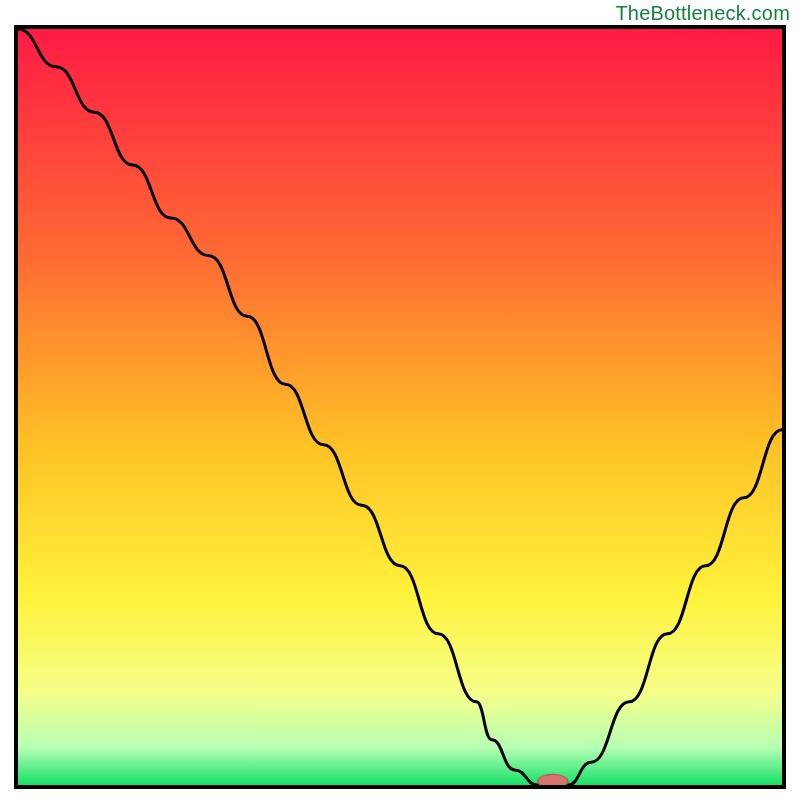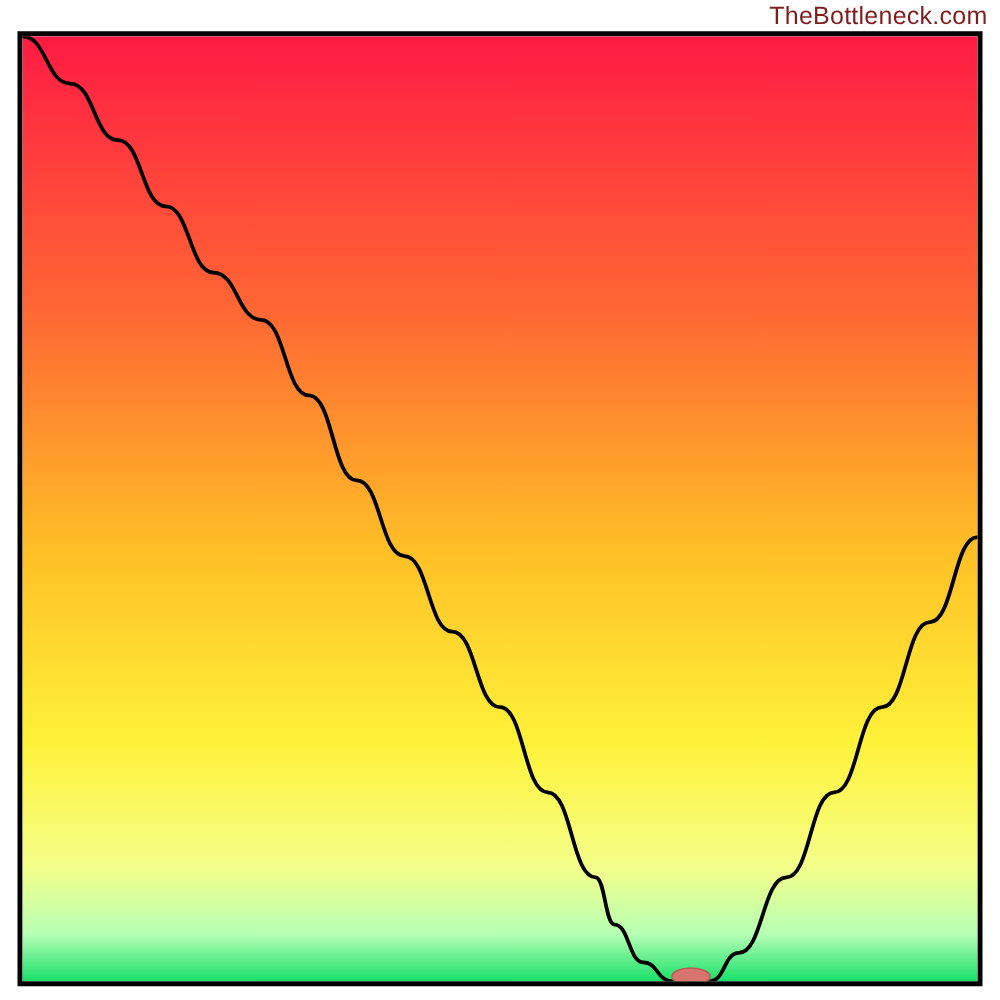--- a/index.html
+++ b/index.html
@@ -13,21 +13,21 @@
   .container {
     position: relative;
     width: 800px;
     height: 800px;
   }
   .watermark {
     position: absolute;
     top: 2px;
     right: 10px;
     font-size: 20px;
-    color: #7f1d1d;
+    color: #15803d;
     font-weight: 500;
     letter-spacing: 0.2px;
     z-index: 10;
   }
   .plot-frame {
     position: absolute;
     left: 14px;
     top: 25px;
     width: 772px;
     height: 764px;

